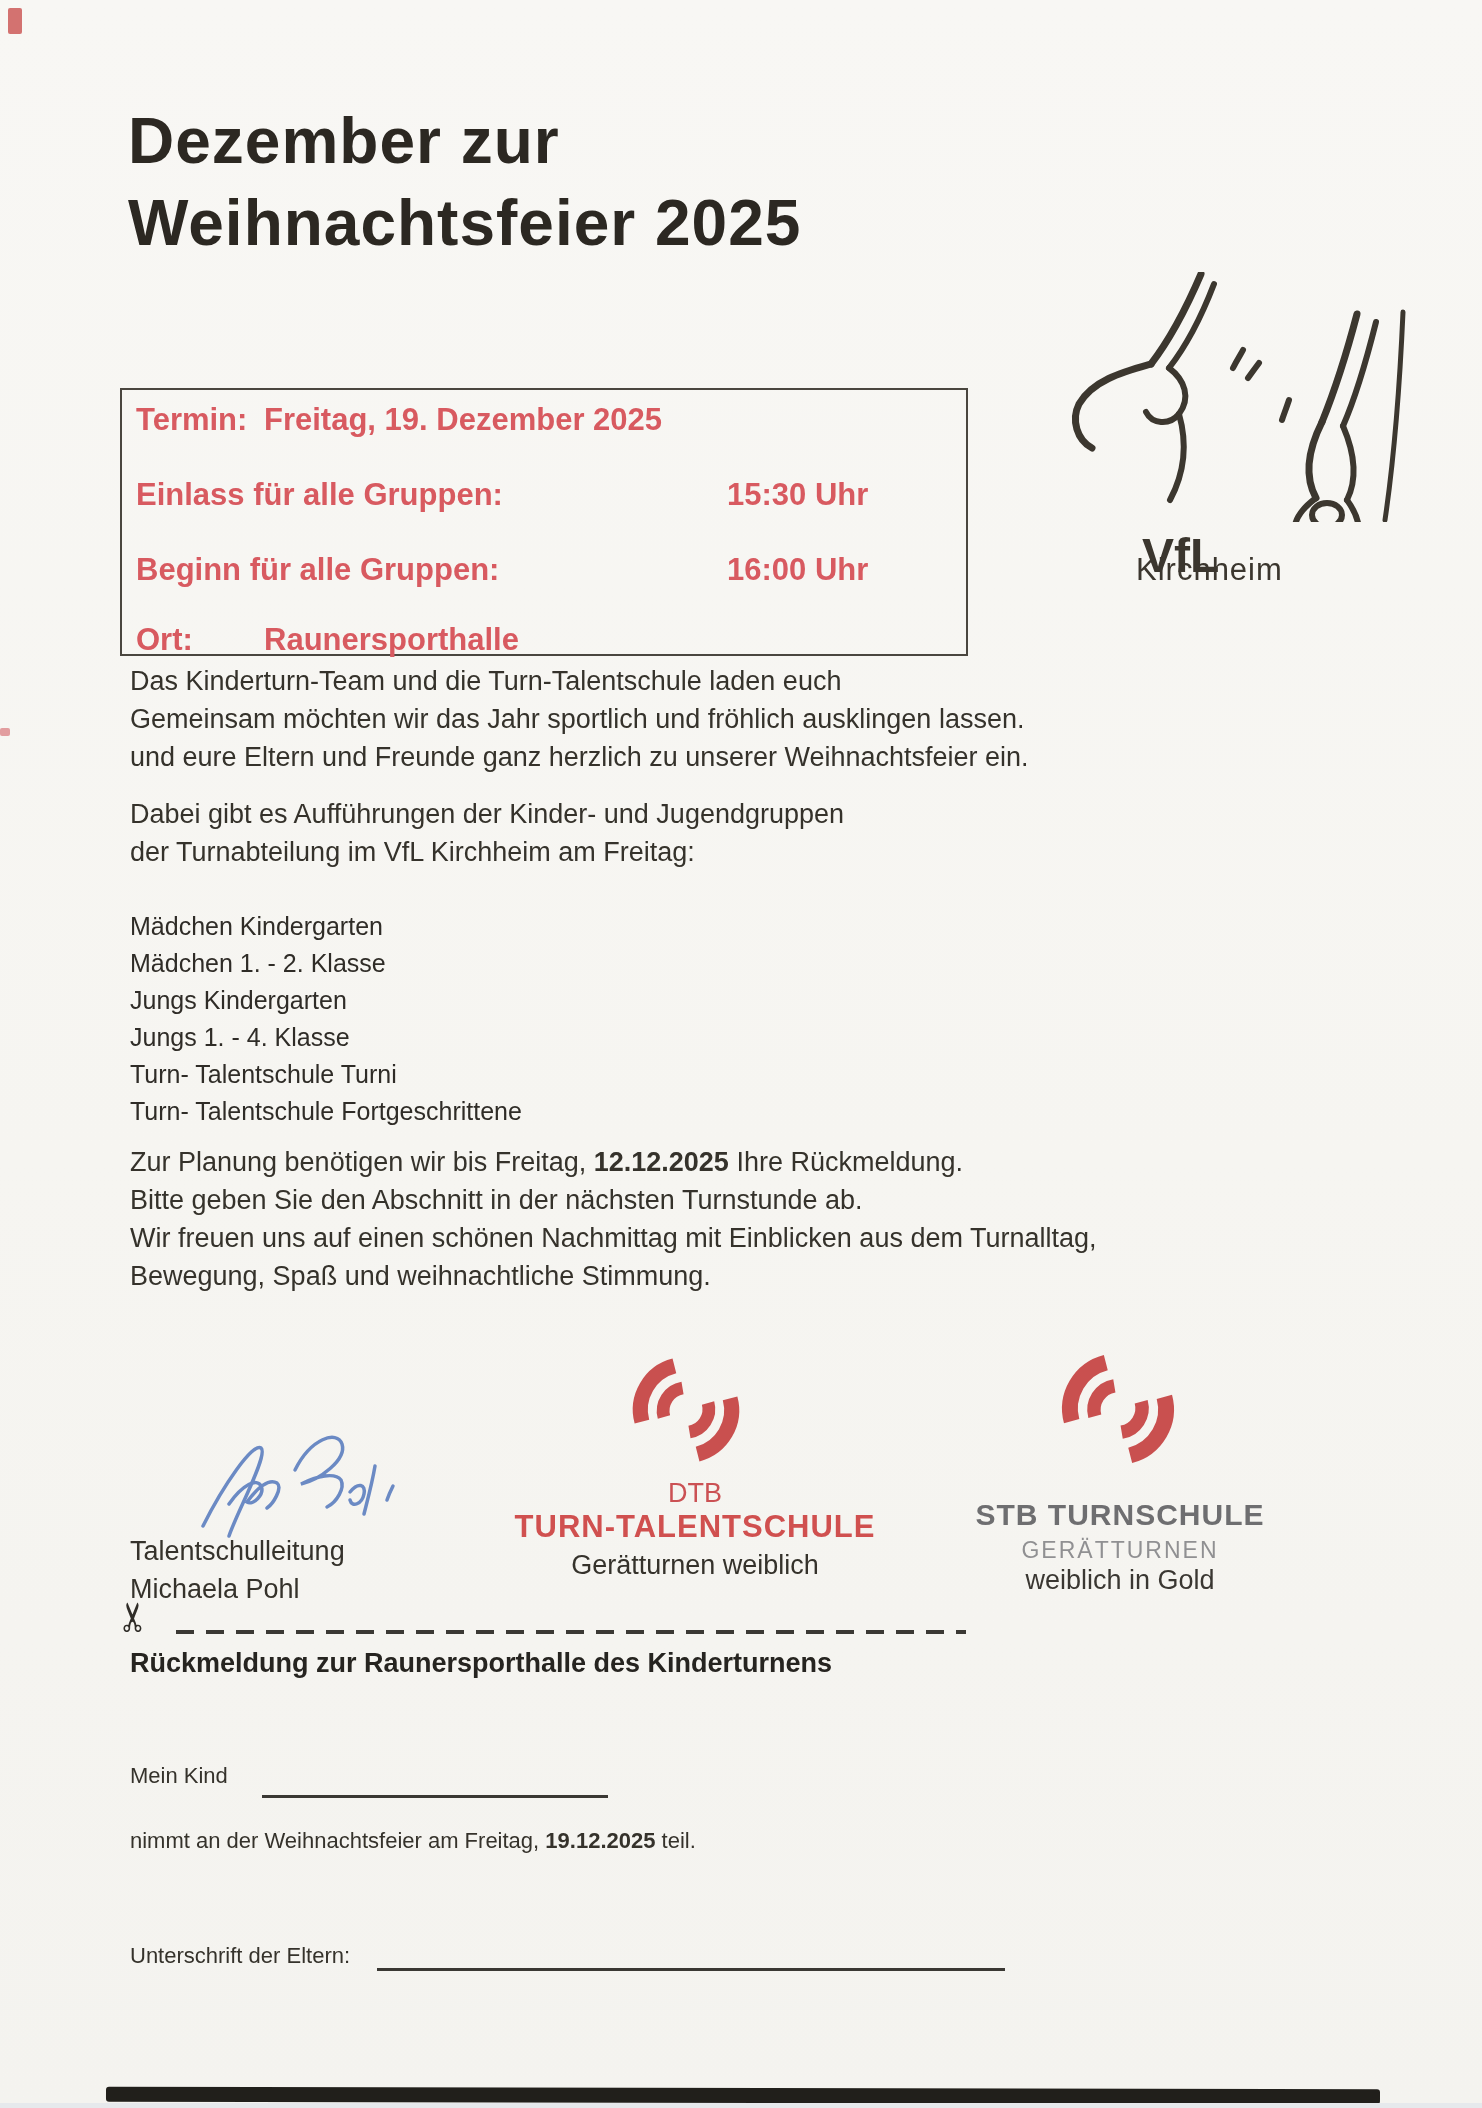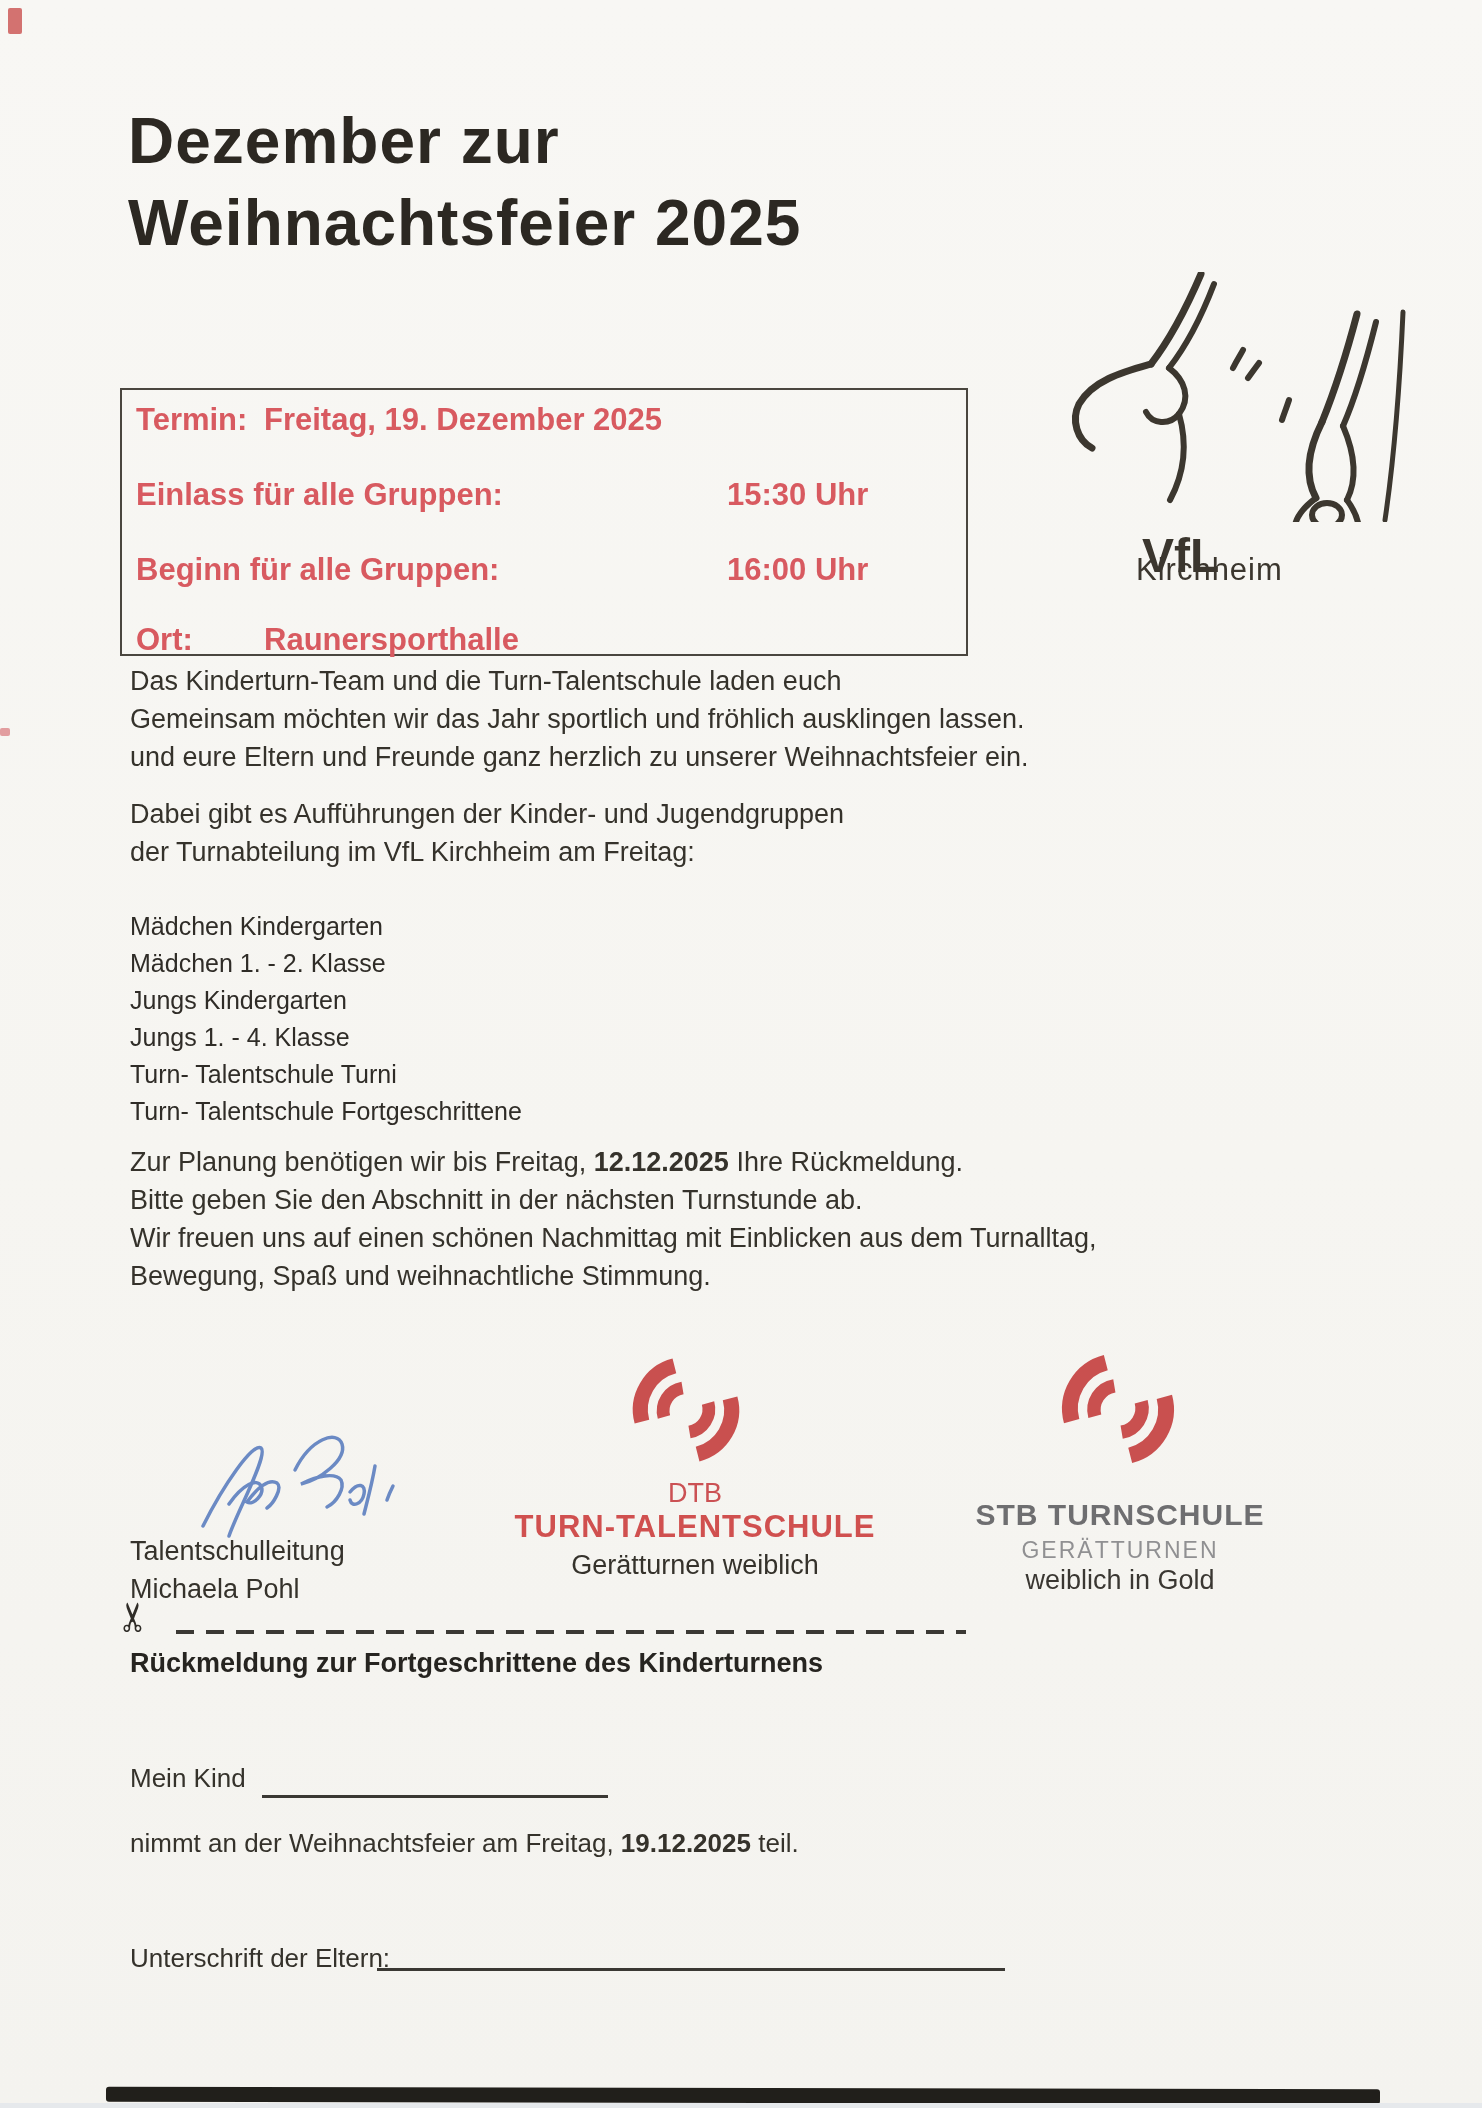--- a/index.html
+++ b/index.html
@@ -51,21 +51,21 @@
   .stb-sub{left:930px;top:1537px;width:380px;text-align:center;font-size:23px;color:#909092;letter-spacing:2px;}
   .stb-sub2{left:930px;top:1565px;width:380px;text-align:center;font-size:27px;color:#3a3732;}
   
   .scissors{left:116px;top:1594px;font-size:40px;color:#2f2c27;transform:rotate(-90deg);}
   .cutline{
     left:176px;top:1630px;width:790px;height:4px;
     background:repeating-linear-gradient(90deg,#3a3833 0 18px,transparent 18px 30px);
   }
   .reply-heading{left:130px;top:1648px;font-size:27px;font-weight:bold;color:#262420;}
   
-  .form-label{font-size:26px;color:#35322b;white-space:nowrap;}
+  .form-label{font-size:22px;color:#35322b;white-space:nowrap;}
   .writeline{border-bottom:3px solid #3a3833;height:0;}
   .child-line{left:262px;top:1795px;width:346px;}
   .parent-line{left:377px;top:1968px;width:628px;}
   
   .scan-bar{left:106px;top:2088px;width:1274px;height:15px;background:#211f1b;border-radius:3px;transform:rotate(0.12deg);}
   .scan-strip{left:0px;top:2103px;width:1482px;height:5px;background:#e6e9ec;}
   .speck1{left:8px;top:8px;width:14px;height:26px;background:#c9504f;opacity:.8;border-radius:2px;}
   .speck2{left:0px;top:728px;width:10px;height:8px;background:#d8777c;opacity:.7;border-radius:2px;}
 </style>
 </head>
@@ -178,21 +178,21 @@
     <path class="mark" d="M -19,6 A 20 20 0 0 1 -3,-19" stroke-width="11"></path>
     <path class="mark" d="M 38,-10 A 39 39 0 0 1 10,38" stroke-width="13"></path>
     <path class="mark" d="M 19,-6 A 20 20 0 0 1 3,19" stroke-width="11"></path>
   </svg>
   <div class="abs stb-title">STB TURNSCHULE</div>
   <div class="abs stb-sub">GERÄTTURNEN</div>
   <div class="abs stb-sub2">weiblich in Gold</div>
 
   <div class="abs scissors">✂</div>
   <div class="abs cutline"></div>
-  <div class="abs reply-heading">Rückmeldung zur Fortgeschrittene des Kinderturnens</div>
+  <div class="abs reply-heading">Rückmeldung zur Raunersporthalle des Kinderturnens</div>
 
   <div class="abs form-label" style="left:130px;top:1763px;">Mein Kind</div>
   <div class="abs writeline child-line"></div>
   <div class="abs form-label" style="left:130px;top:1828px;"><span>nimmt an der Weihnachtsfeier am Freitag, </span><span class="b">19.12.2025</span><span> teil.</span></div>
   <div class="abs form-label" style="left:130px;top:1943px;">Unterschrift der Eltern:</div>
   <div class="abs writeline parent-line"></div>
 
   <div class="abs scan-bar"></div>
   <div class="abs scan-strip"></div>
 

